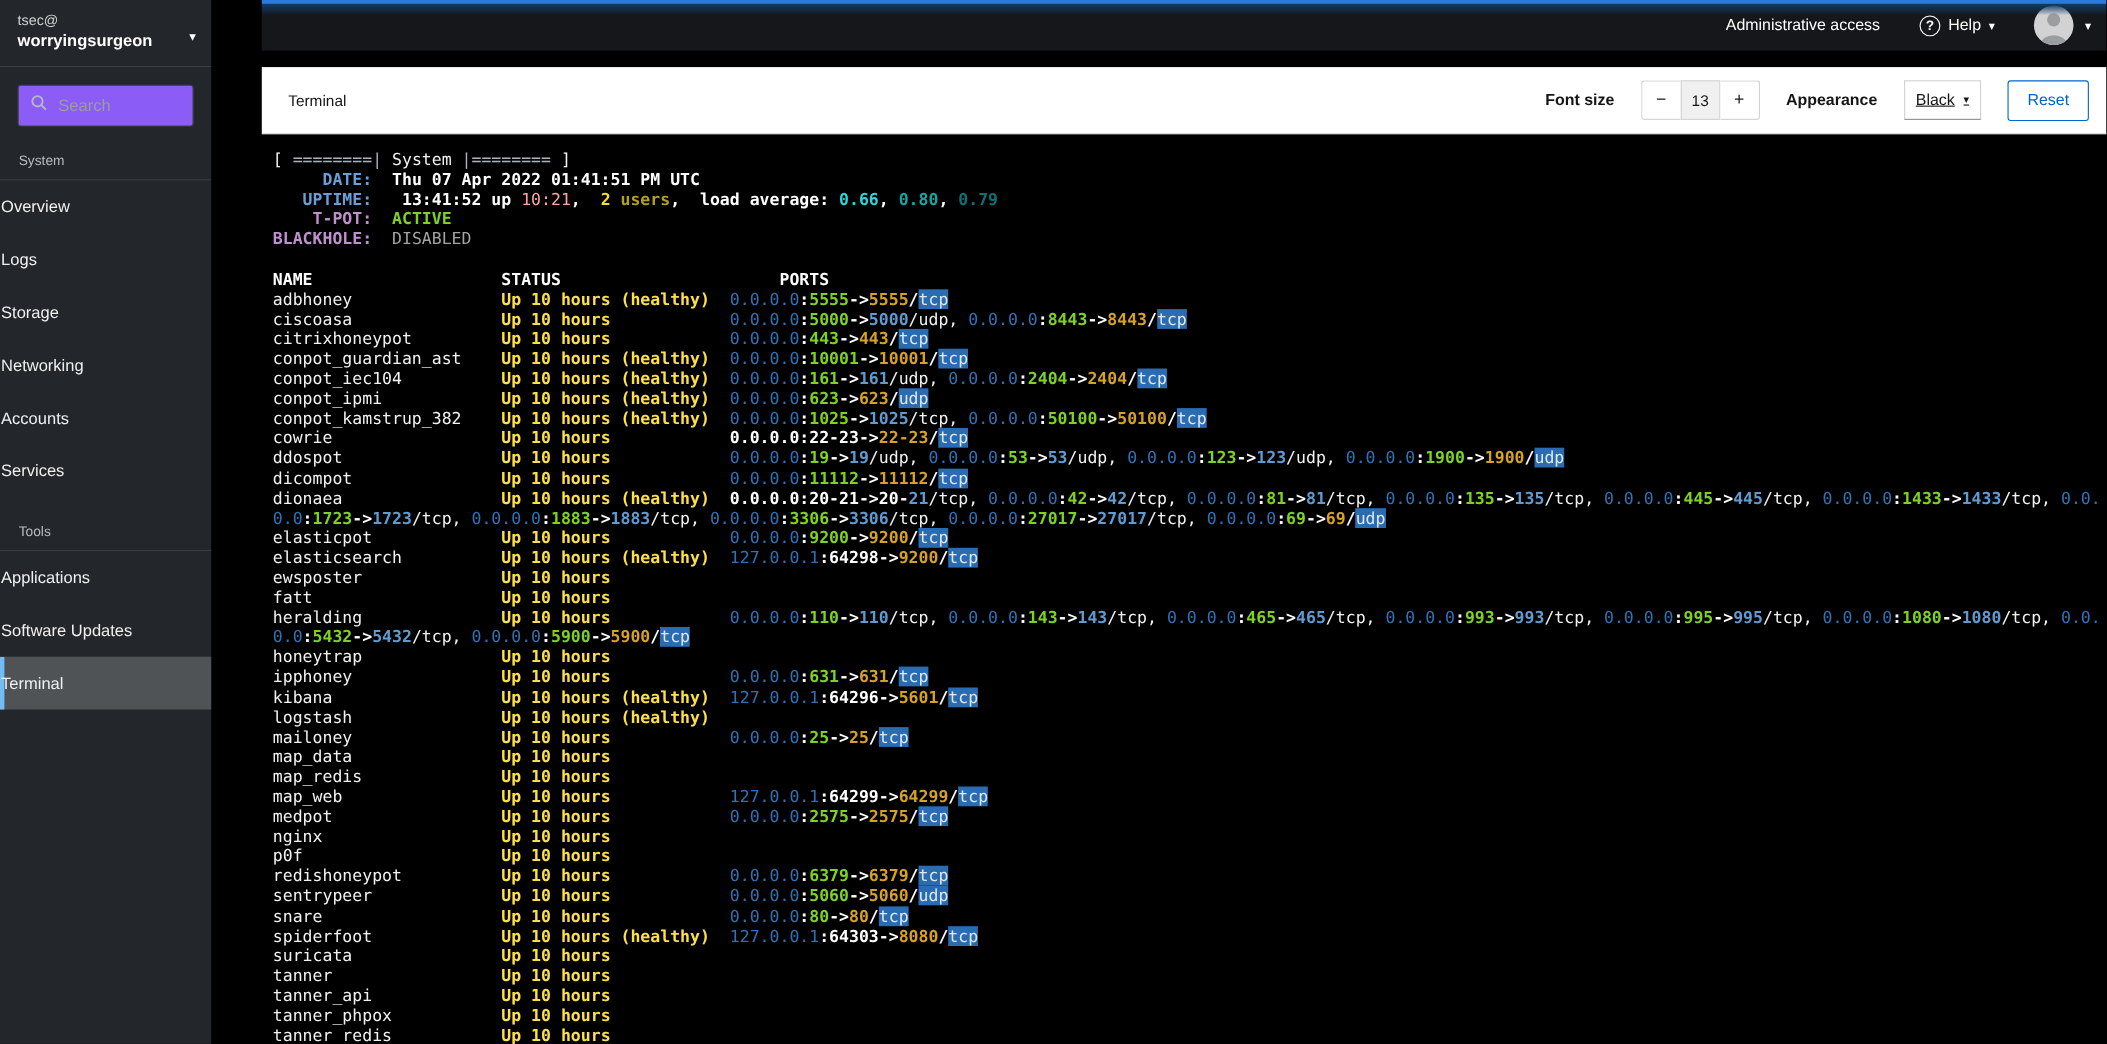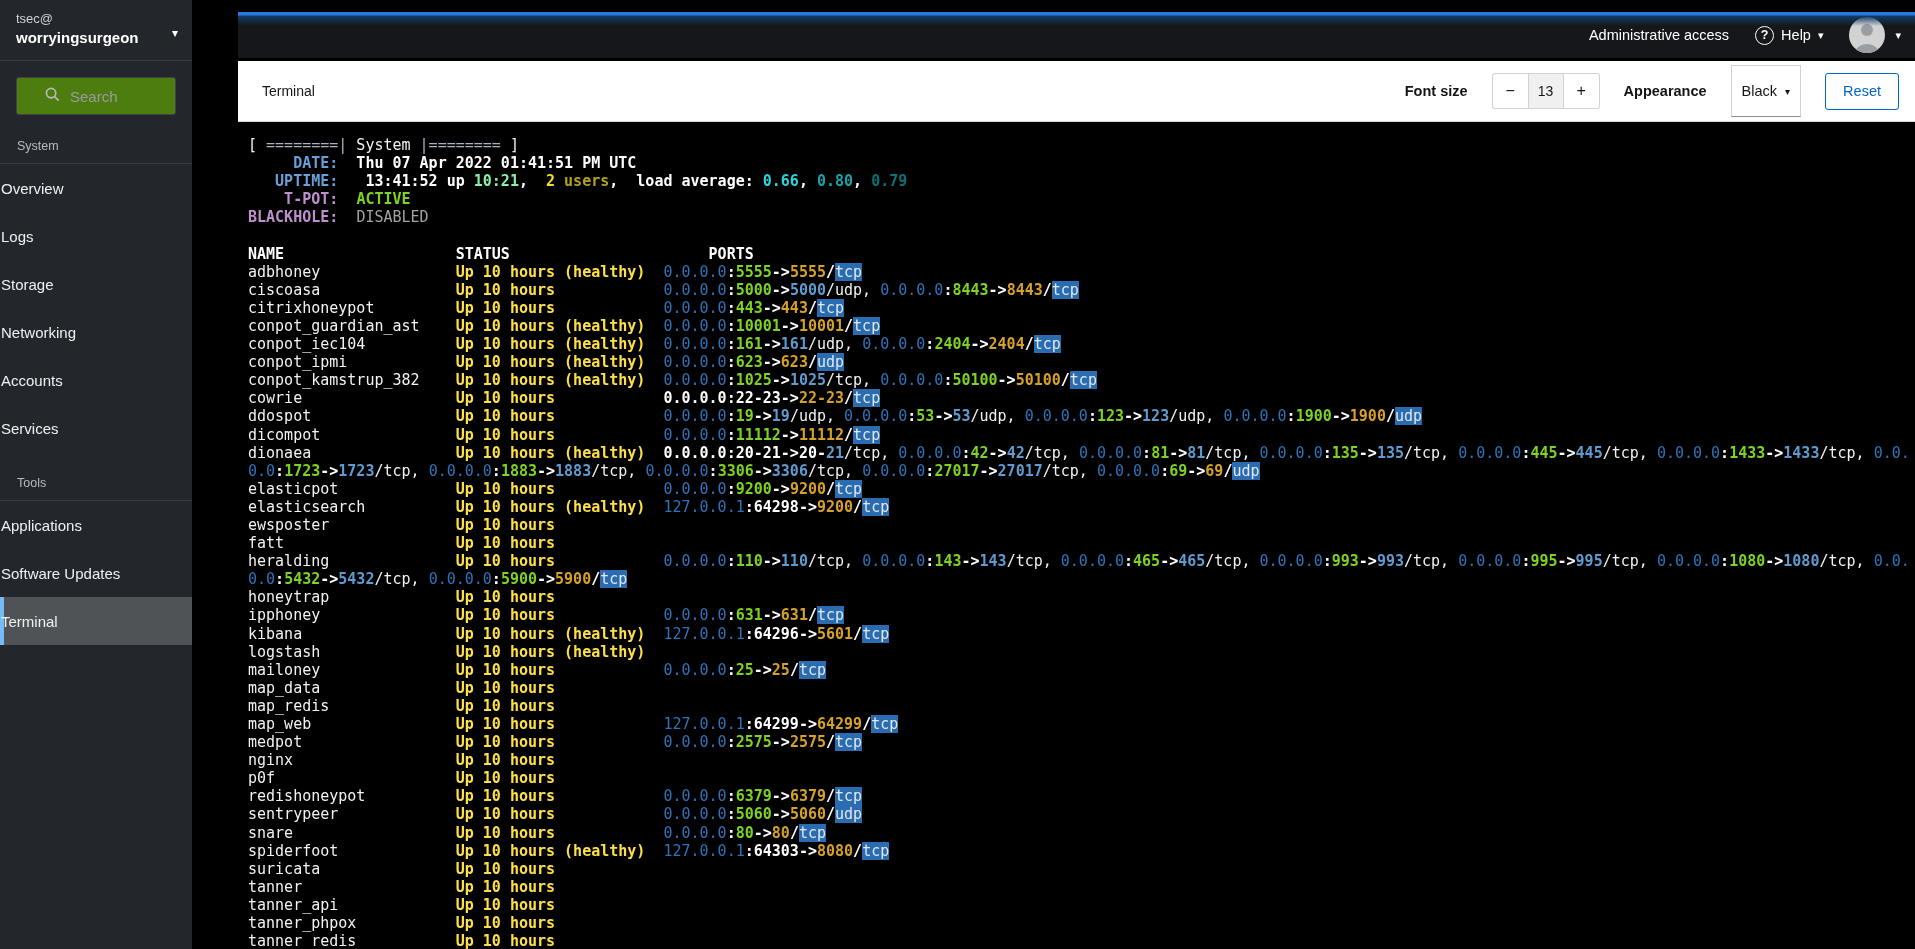--- a/index.html
+++ b/index.html
@@ -15,23 +15,23 @@
     background:#23262a; z-index:5; color:#f0f0f0;
   }
   .sidebar-header {
     height:61px; padding:10px 16px 8px 16px; position:relative;
     border-bottom:1px solid #3b3e42;
   }
   .user-line1 { font-size:13px; color:#d2d2d2; line-height:18px; }
   .user-line2 { font-size:15px; font-weight:bold; color:#fff; line-height:20px; }
   .user-caret { position:absolute; right:14px; top:26px; color:#fff; font-size:12px; cursor:pointer; }
   .search-wrap {
-    margin:16px 16px 6px 16px; height:38px; background:#4d7c0f;
+    margin:16px 16px 6px 16px; height:38px; background:#8b5cf6;
     border:1px solid #3f4347; border-radius:3px;
-    display:flex; align-items:center; padding:0 28px; gap:8px;
+    display:flex; align-items:center; padding:0 11px; gap:8px;
   }
   .search-wrap svg { flex:0 0 auto; }
   .search-input {
     background:transparent; border:none; outline:none; color:#e0e0e0;
     font-size:15px; width:100%; font-family:"Liberation Sans", sans-serif;
   }
   .search-input::placeholder { color:#9a9da0; }
   .nav-section-label {
     margin:24px 0 10px 0; padding:0 17px; font-size:12.5px; color:#b8bbbe;
   }
@@ -40,23 +40,23 @@
     height:48px; display:flex; align-items:center; padding-left:1px;
     font-size:15px; color:#f0f0f0; cursor:pointer; position:relative;
   }
   .nav-item.selected {
     background:#505356;
     box-shadow:inset 4px 0 0 0 #73bcf7;
   }
 
   
   .masthead {
-    position:absolute; left:238px; top:12px; right:0; height:46px;
+    position:absolute; left:238px; top:0; right:0; height:46px;
     background:#15171a; display:flex; align-items:center; justify-content:flex-end;
-    padding:0 14px 0 24px; gap:26px;
+    padding:0 14px 0 24px; gap:36px;
   }
   .masthead::before {
     content:""; position:absolute; left:0; top:0; right:0; height:14px;
     background:linear-gradient(180deg,#2b79dd 0px,#2b79dd 3px,#123a66 4px,rgba(10,30,55,0) 14px);
     pointer-events:none;
   }
   .admin-access { color:#fff; font-size:14.5px; cursor:pointer; }
   .help-group { display:flex; align-items:center; gap:7px; color:#fff; cursor:pointer; }
   .help-icon {
     width:19px; height:19px; border:1.6px solid #fff; border-radius:50%;
@@ -86,23 +86,23 @@
     color:#151515; cursor:pointer; font-family:"Liberation Sans", sans-serif;
   }
   .stepper .step-minus { border-right:none; border-radius:3px 0 0 3px; }
   .stepper .step-plus  { border-left:none; border-radius:0 3px 3px 0; }
   .stepper .step-value {
     width:36px; background:#f0f0f0; border:1px solid #d2d2d2;
     display:flex; align-items:center; justify-content:center;
     font-size:14px; color:#151515;
   }
   .appearance-select {
-    height:52px; background:#fff; border:1px solid #d2d2d2; border-bottom-color:#8a8d90;
+    height:36px; background:#fff; border:1px solid #d2d2d2; border-bottom-color:#8a8d90;
     display:flex; align-items:center; gap:8px; padding:0 10px; font-size:14.5px;
-    color:#151515; cursor:pointer;
+    color:#151515; cursor:pointer;text-decoration:underline;
   }
   .appearance-select .caret { color:#151515; font-size:10px; }
   .reset-btn {
     height:37px; padding:0 17px; background:#fff; border:1px solid #0066cc;
     border-radius:3px; color:#0066cc; font-size:14.5px; cursor:pointer;
     font-family:"Liberation Sans", sans-serif;
   }
 
   
   .terminal {
@@ -116,21 +116,21 @@
   .term-pre .tl { height:18.1px; white-space:pre; }
 </style>
 <style>.t-w{color:#ffffff;font-weight:bold;}
 .t-wp{color:#f2f2f2;font-weight:normal;}
 .t-nm{color:#f2f2f2;font-weight:normal;}
 .t-eq{color:#aab3bd;font-weight:normal;}
 .t-lb{color:#679fd8;font-weight:bold;}
 .t-pu{color:#c08fce;font-weight:bold;}
 .t-gr{color:#7dd321;font-weight:bold;}
 .t-st{color:#fde047;font-weight:bold;text-align:center;}
-.t-g2{color:#86efac;font-weight:bold;margin-top:26px;}
+.t-g2{color:#fca5a5;font-weight:normal;margin-top:26px;}
 .t-yb{color:#f2df25;font-weight:bold;}
 .t-ol{color:#b0a21c;font-weight:bold;}
 .t-c1{color:#29d8dc;font-weight:bold;}
 .t-c2{color:#17a4a8;font-weight:bold;}
 .t-c3{color:#0c7175;font-weight:bold;}
 .t-rd{color:#a3a3a3;font-weight:normal;}
 .t-ad{color:#2e72b8;font-weight:normal;}
 .t-tb{color:#5f9bd0;font-weight:bold;}
 .t-po{color:#d7a125;font-weight:bold;}
 .t-hl{color:#e2e8ee;font-weight:normal;background:#2a6cb2;}

